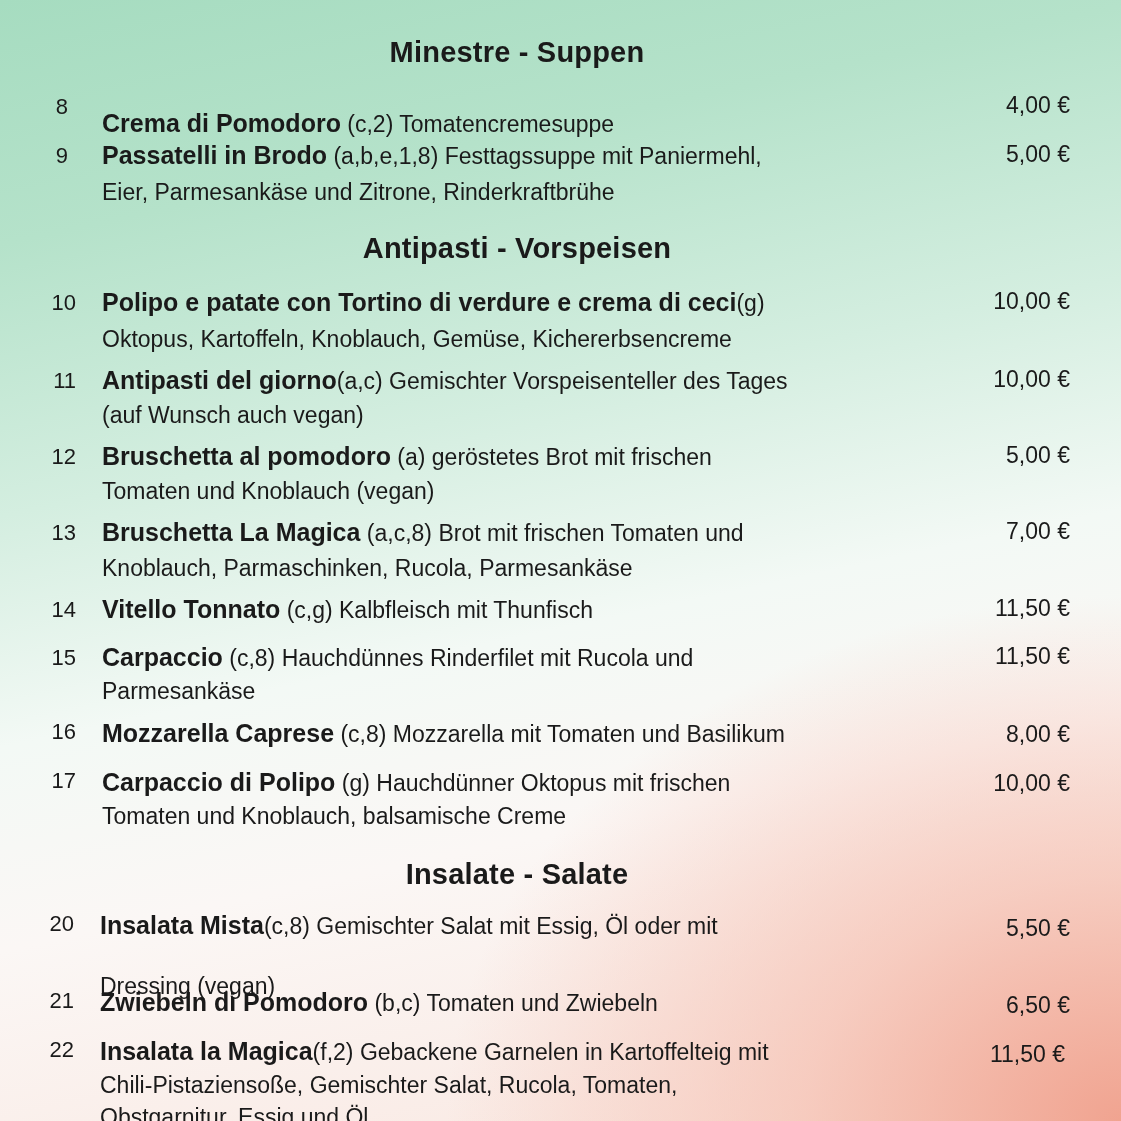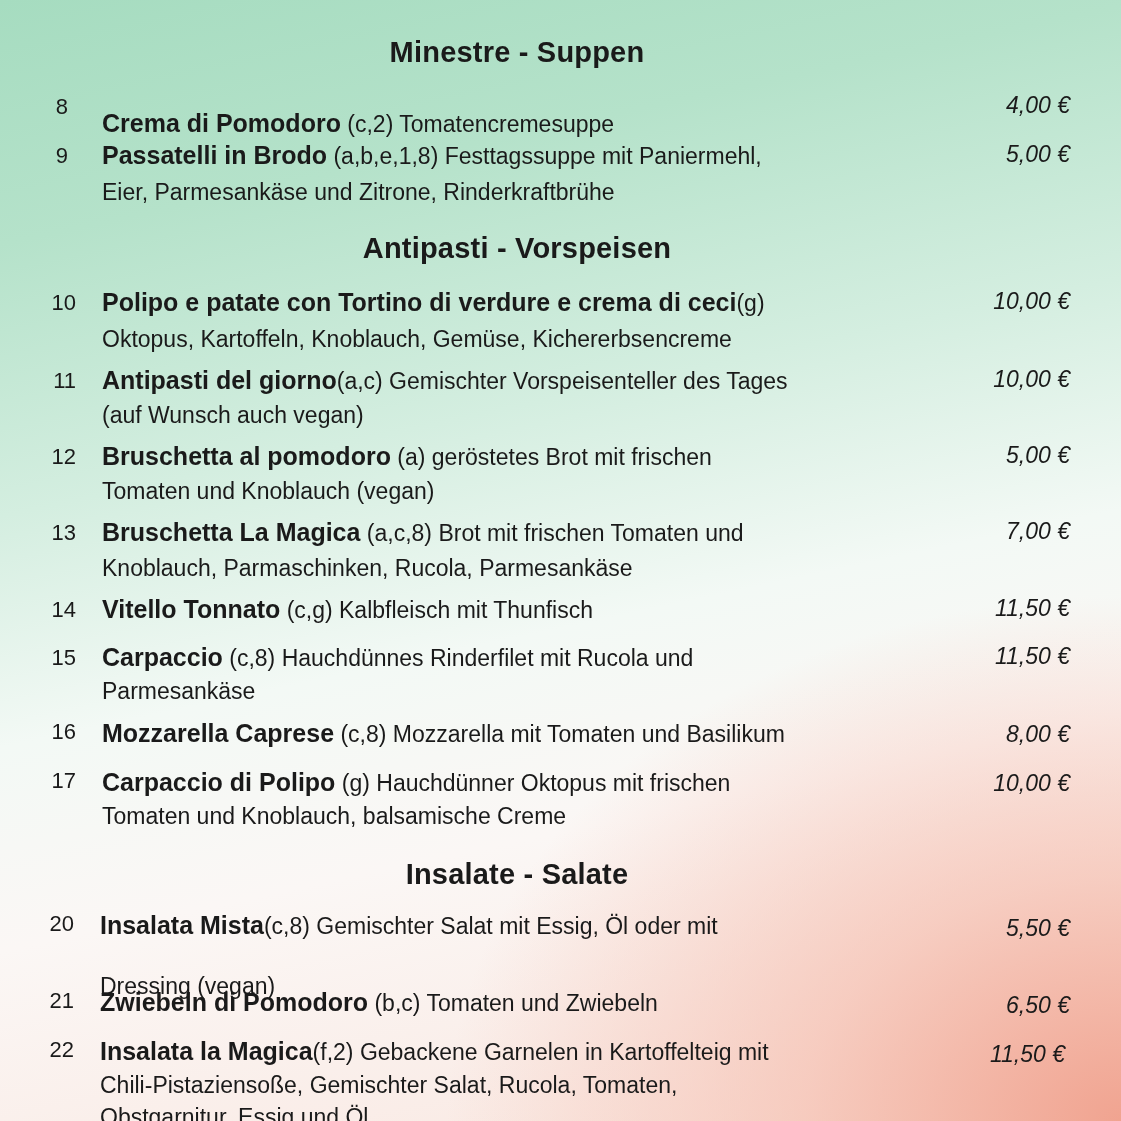--- a/index.html
+++ b/index.html
@@ -11,21 +11,21 @@
       linear-gradient(168deg, #a6dcc0 0%, #b5e2ca 18%, #d4eee0 38%, #f3f9f5 55%, #fbf7f5 70%, #f9e6df 100%);
   }
   .section-title {
     position: absolute; left: 0; width: 1034px; text-align: center;
     font-weight: bold; font-size: 29px; letter-spacing: 0.2px;
   }
   .item { position: absolute; left: 0; width: 1121px; }
   .num { position: absolute; font-size: 22px; width: 40px; text-align: right; }
   .line { position: absolute; font-size: 23px; white-space: nowrap; }
   .name { font-weight: bold; font-size: 25px; }
-  .price { position: absolute; right: 51px; font-size: 23px; text-align: right; font-style: italic; }
+  .price { position: absolute; right: 51px; font-size: 23px; text-align: right; }
 </style>
 </head>
 <body>
 
 <div class="section-title" style="top:36px;">Minestre - Suppen</div>
 
 <div class="item" style="top:92px;">
   <span class="num" style="left:28px;top:2px;">8</span>
   <span class="line" style="left:102px;top:17px;"><span class="name">Crema di Pomodoro</span><span> (c,2)</span><span> Tomatencremesuppe</span></span>
   <span class="price" style="top:0;">4,00 €</span>

